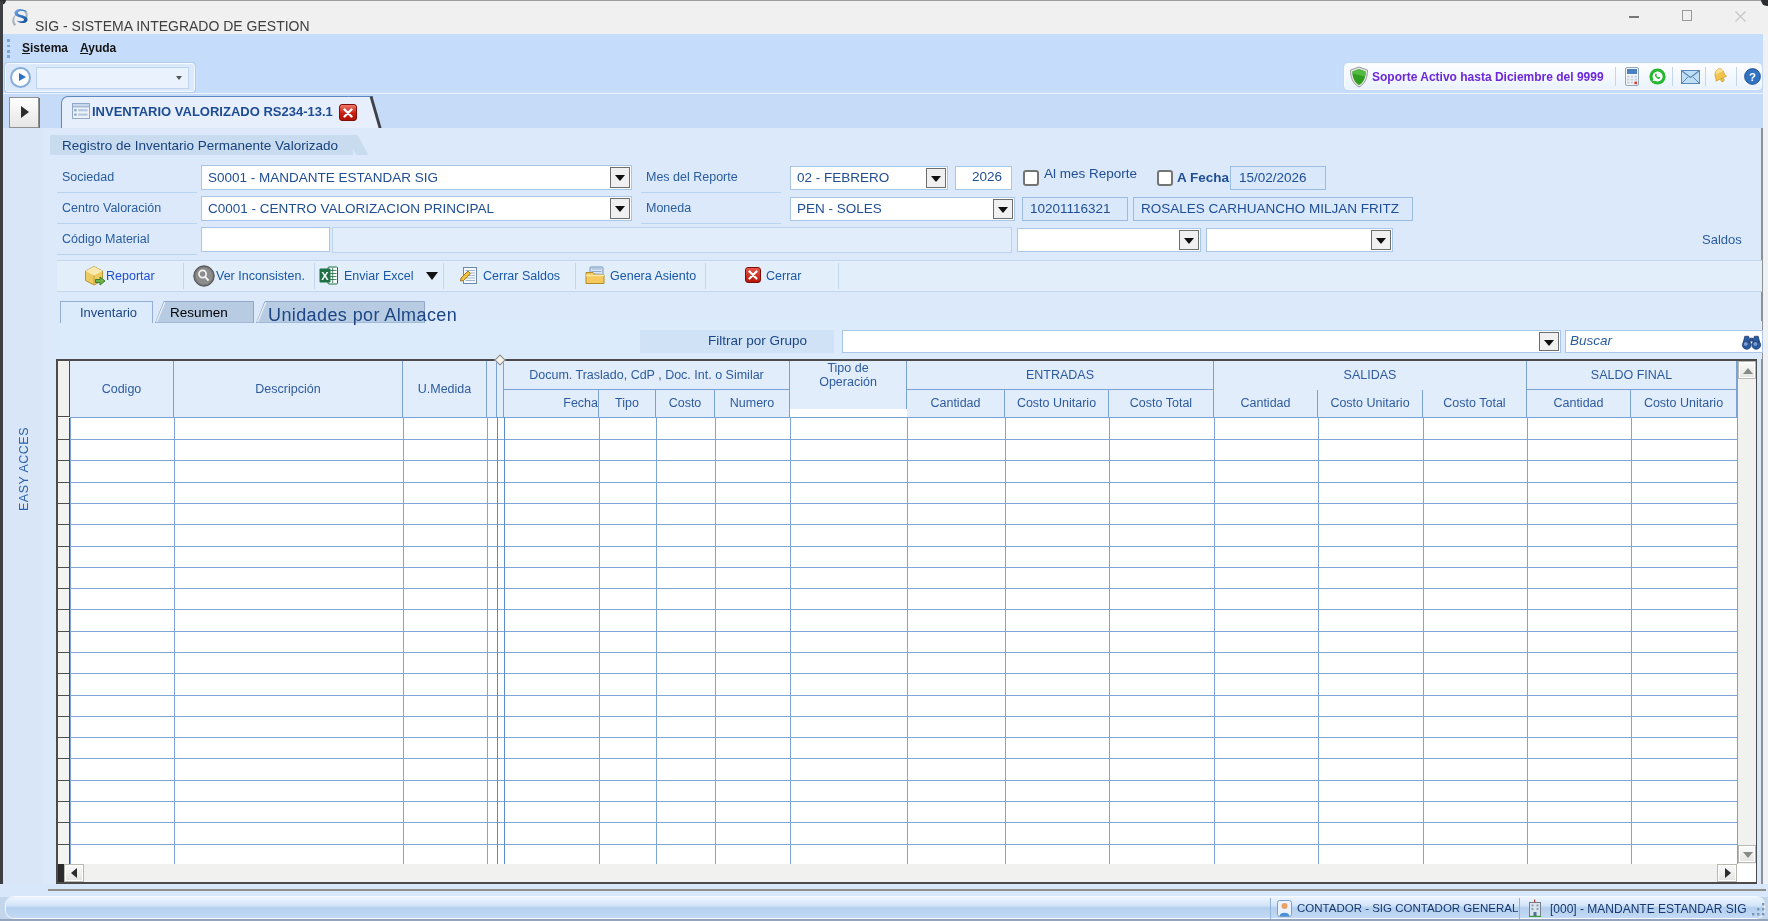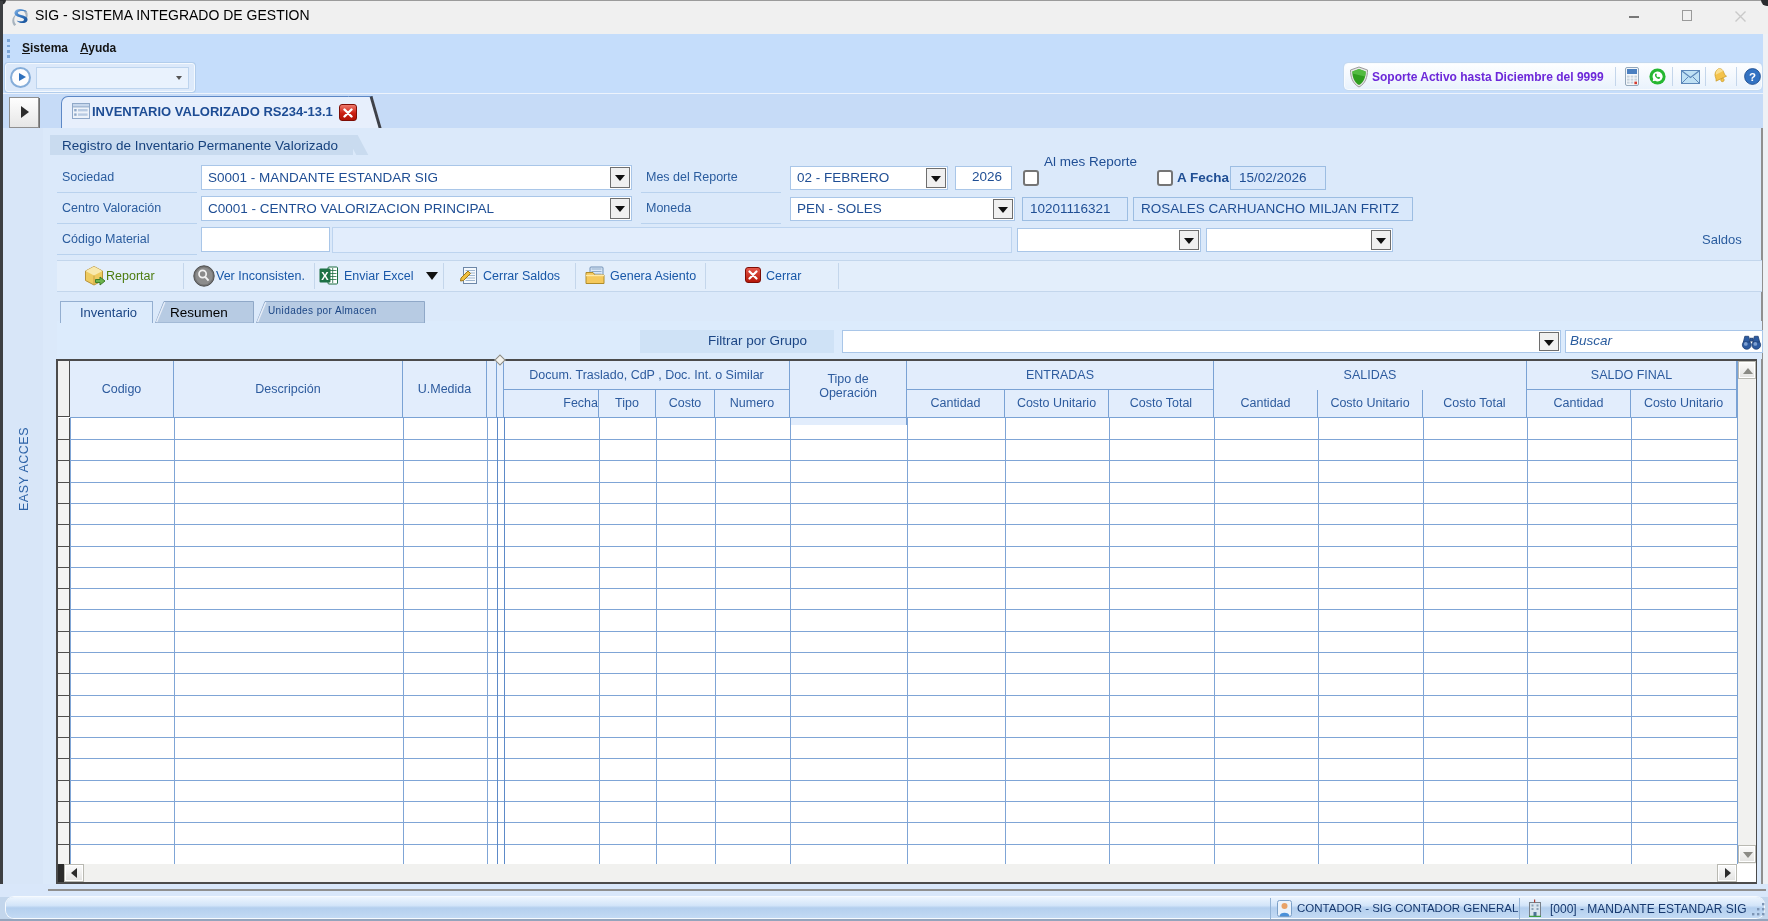--- a/index.html
+++ b/index.html
@@ -28,21 +28,21 @@
       <linearGradient id="lg1" x1="0" y1="0" x2="0.8" y2="1">
         <stop offset="0" stop-color="#8cb8e6"></stop>
         <stop offset="0.45" stop-color="#3b7cc4"></stop>
         <stop offset="1" stop-color="#1b569e"></stop>
       </linearGradient>
     </defs>
   <path d="M4.2 19 C0.5 14.5 2.5 8.5 7.5 6.5 C3.8 9.5 3.2 14.5 6.2 17.5 Z" fill="#a8b4bf"></path>
   <path d="M15.8 3 C19.5 7.5 17.5 13.5 12.5 15.5 C16.2 12.5 16.8 7.5 13.8 4.5 Z" fill="#a8b4bf"></path>
   <path d="M17 4.8 C13 0.8 5.8 1.2 4.6 5 C3.6 8.2 7.4 9.6 10.4 10.4 C12.8 11 14.2 11.6 14 12.8 C13.7 14.6 9.8 14.8 6.6 13.4 C9.4 17 16.2 16.8 17.4 13.4 C18.4 10.4 15 9 12 8.2 C9.6 7.5 7.6 7 7.8 5.8 C8.1 4 13 3.4 17 4.8 Z" fill="url(#lg1)"></path>
 </svg>
-<div class="abs" style="left:35px;top:7px;color:#000000;font-size:14px;">SIG - SISTEMA INTEGRADO DE GESTION</div>
+<div class="abs" style="left:35px;top:18px;color:#404040;font-size:14px;">SIG - SISTEMA INTEGRADO DE GESTION</div>
 <div class="abs" style="left:1629px;top:16px;width:10px;height:1.5px;background:#787878;"></div>
 <div class="abs" style="left:1682px;top:10px;width:10px;height:11px;border:1.5px solid #9a9a9a;"></div>
 <svg class="abs" style="left:1735px;top:11px;" width="11" height="11" viewBox="0 0 11 11">
     <path d="M0.5 0.5 L10.5 10.5 M10.5 0.5 L0.5 10.5" stroke="#c9c9c9" stroke-width="1.4"></path>
   </svg>
 <div class="abs" style="left:1761px;top:0;width:7px;height:6px;background:#2b2d30;border-radius:0 0 0 6px;"></div>
 <div class="abs" style="left:0;top:0;width:6px;height:5px;background:#2b2d30;border-radius:0 0 5px 0;"></div>
 
 <div class="abs" style="left:0;top:34px;width:1768px;height:28px;background:#c5ddfb;"></div>
 <div class="abs" style="left:7px;top:39px;width:2.5px;height:19px;background:repeating-linear-gradient(#7ba6d8 0 2.5px, transparent 2.5px 5.5px);"></div>
@@ -186,21 +186,21 @@
     <div class="ddbtn"></div>
   </div>
 <div class="abs val" style="left:208px;top:170px;">S0001 - MANDANTE ESTANDAR SIG</div>
 <div class="combo" style="left:790px;top:166px;width:158px;height:24px;">
     <div class="ddbtn"></div>
   </div>
 <div class="abs val" style="left:797px;top:170px;">02 - FEBRERO</div>
 <div class="combo" style="left:955px;top:166px;width:57px;height:24px;"></div>
 <div class="abs val" style="left:972px;top:169px;">2026</div>
 <div class="cb" style="left:1023px;top:170px;"></div>
-<div class="abs" style="left:1044px;top:154px;color:#1f4e94;font-size:13.5px;">Al mes Reporte</div>
+<div class="abs" style="left:1044px;top:166px;color:#1f4e94;font-size:13.5px;">Al mes Reporte</div>
 <div class="cb" style="left:1157px;top:170px;"></div>
 <div class="abs" style="left:1177px;top:170px;color:#1f4e94;font-size:13.5px;font-weight:bold;">A Fecha</div>
 <div class="rofield" style="left:1230px;top:166px;width:96px;height:24px;"></div>
 <div class="abs val" style="left:1239px;top:170px;">15/02/2026</div>
 
 <div class="combo" style="left:201px;top:196px;width:431px;height:25px;">
     <div class="ddbtn"></div>
   </div>
 <div class="abs val" style="left:208px;top:201px;">C0001 - CENTRO VALORIZACION PRINCIPAL</div>
 <div class="combo" style="left:790px;top:197px;width:225px;height:24px;">
@@ -229,21 +229,21 @@
 <div class="sep" style="left:575px;top:263px;height:26px;"></div>
 <div class="sep" style="left:705px;top:263px;height:26px;"></div>
 <div class="sep" style="left:838px;top:263px;height:26px;"></div>
 
 <svg class="abs" style="left:83px;top:265px;" width="23" height="23" viewBox="0 0 23 23">
   <path d="M11 1.5 L19.5 6 L19.5 15.5 L11 20 L2.5 15.5 L2.5 6 Z" fill="#eecb60" stroke="#b8923a"></path>
   <path d="M11 1.5 L19.5 6 L11 10.5 L2.5 6 Z" fill="#f8e9ae"></path>
   <path d="M11 10.5 L11 20" stroke="#c8a243" stroke-width="1"></path>
   <path d="M12.5 14.5 L17 14.5 L17 12 L22 16 L17 20 L17 17.5 L12.5 17.5 Z" fill="#6cb44c" stroke="#3f7d28"></path>
 </svg>
-<div class="abs lbl" style="left:106px;top:269px;color:#4d7c0f;">Reportar</div>
+<div class="abs lbl" style="left:106px;top:269px;color:#1d4ed8;">Reportar</div>
 
 <svg class="abs" style="left:193px;top:265px;" width="22" height="22" viewBox="0 0 22 22">
   <circle cx="11" cy="11" r="10.2" fill="#757575" stroke="#4e4e4e"></circle>
   <circle cx="11" cy="11" r="8.6" fill="#8c8c8c"></circle>
   <circle cx="9.6" cy="9" r="3.6" fill="none" stroke="#f2f2f2" stroke-width="1.7"></circle>
   <path d="M12.2 11.9 L15.6 15.6" stroke="#f2f2f2" stroke-width="2"></path>
 </svg>
 <div class="abs lbl" style="left:216px;top:269px;color:#1857a8;">Ver Inconsisten.</div>
 
 <svg class="abs" style="left:319px;top:266px;" width="19" height="19" viewBox="0 0 19 19">
@@ -285,21 +285,21 @@
 <div class="abs" style="left:80px;top:305px;color:#1c4685;font-size:13px;">Inventario</div>
 <svg class="abs" style="left:155px;top:301px;" width="99" height="22" viewBox="0 0 99 22">
   <path d="M9 0.5 L98.5 0.5 L98.5 22 L0.5 22 Z" fill="#b7cbe3" stroke="#8fa8c8"></path>
   <path d="M9.8 1.2 L1.6 21" stroke="#e8eef8" stroke-width="1.4"></path>
 </svg>
 <div class="abs" style="left:170px;top:305px;color:#000000;font-size:13.5px;">Resumen</div>
 <svg class="abs" style="left:256px;top:301px;" width="169" height="22" viewBox="0 0 169 22">
   <path d="M9 0.5 L168.5 0.5 L168.5 22 L0.5 22 Z" fill="#b7cbe3" stroke="#8fa8c8"></path>
   <path d="M9.8 1.2 L1.6 21" stroke="#e8eef8" stroke-width="1.4"></path>
 </svg>
-<div class="abs" style="left:268px;top:305px;color:#1c4685;font-size:10px;letter-spacing:0.4px;">Unidades por Almacen</div>
+<div class="abs" style="left:268px;top:305px;color:#1c4685;font-size:18px;letter-spacing:0.4px;">Unidades por Almacen</div>
 
 <div class="abs" style="left:640px;top:330px;width:194px;height:23px;background:#cfe2f6;"></div>
 <div class="abs" style="left:708px;top:333px;color:#1c4685;font-size:13.5px;">Filtrar por Grupo</div>
 <div class="combo" style="left:842px;top:330px;width:719px;height:23px;">
     <div class="ddbtn"></div>
   </div>
 <div class="abs" style="left:1565px;top:330px;width:198px;height:23px;background:#fff;border:1px solid #a9c6e8;"></div>
 <div class="abs" style="left:1570px;top:333px;color:#2a5c9e;font-style:italic;font-size:13.5px;">Buscar</div>
 <svg class="abs" style="left:1741px;top:333px;" width="21" height="18" viewBox="0 0 22 18">
   <g fill="#2c5aa0" stroke="#1d3c6e" stroke-width="0.8">
@@ -314,21 +314,21 @@
 </svg>
 
 <div class="abs" style="left:56px;top:359px;width:1701px;height:525px;border:2px solid #4b4b4b;background:#fff;"></div>
 <div class="abs" style="left:58px;top:361px;width:12px;height:56px;background:#f1f1f0;border-right:1px solid #4b4b4b;border-bottom:1px solid #4b4b4b;"></div>
 <div class="abs" style="left:58px;top:418px;width:12px;height:446px;background:#f3f3f2;border-right:1px solid #4b4b4b;"></div>
 <div class="gh" style="left:70px;top:361px;width:104px;height:56px;line-height:56px;">Codigo</div>
 <div class="gh" style="left:174px;top:361px;width:229px;height:56px;line-height:56px;">Descripción</div>
 <div class="gh" style="left:403px;top:361px;width:84px;height:56px;line-height:56px;">U.Medida</div>
 <div class="gh" style="left:487px;top:361px;width:10px;height:56px;line-height:56px;"></div>
 <div class="gh" style="left:497px;top:361px;width:7px;height:56px;line-height:56px;"></div>
-<div class="gh" style="left:790px;top:361px;width:117px;height:64px;padding-top:11px;">Tipo de<br>Operación</div>
+<div class="gh" style="left:790px;top:361px;width:117px;height:48px;">Tipo de<br>Operación</div>
 <div class="gh" style="left:504px;top:361px;width:286px;height:29px;line-height:28px;border-bottom:1px solid #7aa2d4;">Docum. Traslado, CdP , Doc. Int. o Similar</div>
 <div class="gh" style="left:907px;top:361px;width:307px;height:29px;line-height:28px;border-bottom:1px solid #7aa2d4;">ENTRADAS</div>
 <div class="gh" style="left:1214px;top:361px;width:313px;height:32px;line-height:28px;border-bottom:1px solid #7aa2d4;">SALIDAS</div>
 <div class="gh" style="left:1527px;top:361px;width:210px;height:29px;line-height:28px;border-bottom:1px solid #7aa2d4;">SALDO FINAL</div>
 <div class="gh" style="left:504px;top:390px;width:95px;height:27px;line-height:26px;text-align:right;">Fecha</div>
 <div class="gh" style="left:599px;top:390px;width:57px;height:27px;line-height:26px;">Tipo</div>
 <div class="gh" style="left:656px;top:390px;width:59px;height:27px;line-height:26px;">Costo</div>
 <div class="gh" style="left:715px;top:390px;width:75px;height:27px;line-height:26px;">Numero</div>
 <div class="gh" style="left:907px;top:390px;width:98px;height:27px;line-height:26px;">Cantidad</div>
 <div class="gh" style="left:1005px;top:390px;width:104px;height:27px;line-height:26px;">Costo Unitario</div>

